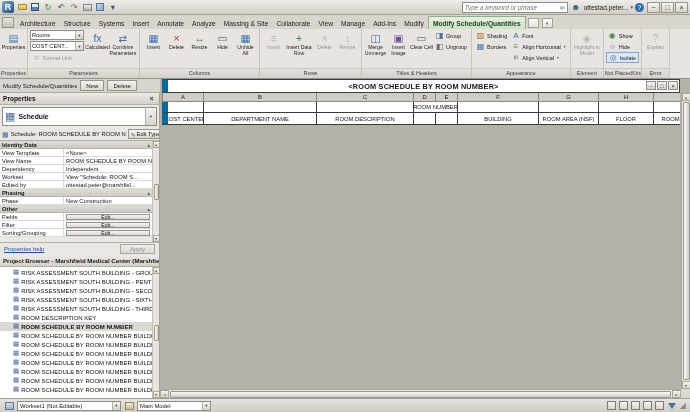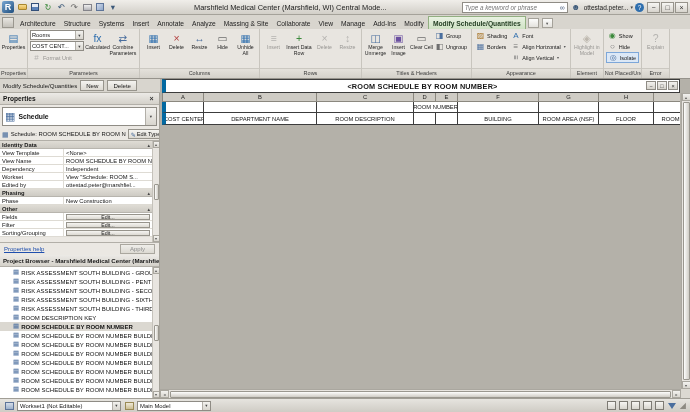--- a/index.html
+++ b/index.html
@@ -91,21 +91,21 @@
 .titem{display:flex;align-items:center;gap:2px;height:9px;padding-left:13px;font-size:6px;white-space:nowrap;overflow:hidden;color:#111}
 .titem .tic{font-size:6.5px;color:#4a6e9e;flex:0 0 auto;line-height:1}
 .titem.sel{font-weight:bold;background:#dbd8d1}
 
 
 .sched{position:absolute;top:79px;left:160px;right:0;bottom:14px;background:#b4b1a9;overflow:hidden}
 .twrap{position:absolute;top:0;left:2px;right:10px;overflow:hidden}
 .trow{display:flex}
 .cell{background:#fff;border-right:1px solid #3c3c3c;border-bottom:1px solid #3c3c3c;display:flex;align-items:center;justify-content:center;overflow:hidden;white-space:nowrap;flex:0 0 auto}
 .trow.first .cell{border-top:1px solid #3c3c3c}
-.cell:first-child{border-left:4px solid #0369a1}
+.cell:first-child{border-left:6px solid #0369a1}
 .titlecell{width:100%;height:14px;font-size:7.3px;font-weight:bold;letter-spacing:.2px}
 .letters .cell{background:#cfccc5;border-color:#8b887f;height:9px;font-size:5.8px;color:#222}
 .letters .cell:first-child{border-left:1px solid #8b887f}
 .grouprow .cell{height:11px;font-size:5.8px}
 .headrow .cell{height:12px;font-size:5.8px}
 .cA{width:42px}.cB{width:113px}.cC{width:97px}.cD{width:22px}.cE{width:22px}.cDE{width:44px}.cF{width:81px}.cG{width:60px}.cH{width:55px}.cI{width:34px}
 .winmini{position:absolute;top:2px;right:12px;display:flex;gap:1px}
 .winmini span{width:10px;height:9px;border:1px solid #8f8c85;background:linear-gradient(#f2f1ee,#d5d2cb);font-size:5.5px;display:flex;align-items:center;justify-content:center;color:#333}
 .vscroll2{position:absolute;top:14px;right:0;bottom:9px;width:9px;background:#e8e5e0;border-left:1px solid #aaa79f;display:flex;flex-direction:column;align-items:center;justify-content:space-between}
 .vscroll2 .sb-arr{width:9px;height:8px}
@@ -144,21 +144,20 @@
     <span class="qat-ic c-grey">↷</span>
     <span class="qat-ic">
         <span class="shp-print"></span>
       </span>
     <span class="qat-ic">
         <span class="shp-box3d"></span>
       </span>
     <span class="qat-ic">▾</span>
   </span>
   <span class="grow"></span>
-  <span class="title-text">Marshfield Medical Center (Marshfield, WI) Central Mode...</span>
   <span class="grow"></span>
   <span class="searchbox">
     <input placeholder="Type a keyword or phrase" style="">
     <span class="s-ic">∞</span>
   </span>
   <span class="qat-ic">☻</span>
   <span class="user">ottestad.peter...</span>
   <span class="uddl">▾</span>
   <span class="helpdot">?</span>
   <span class="winbtns">

